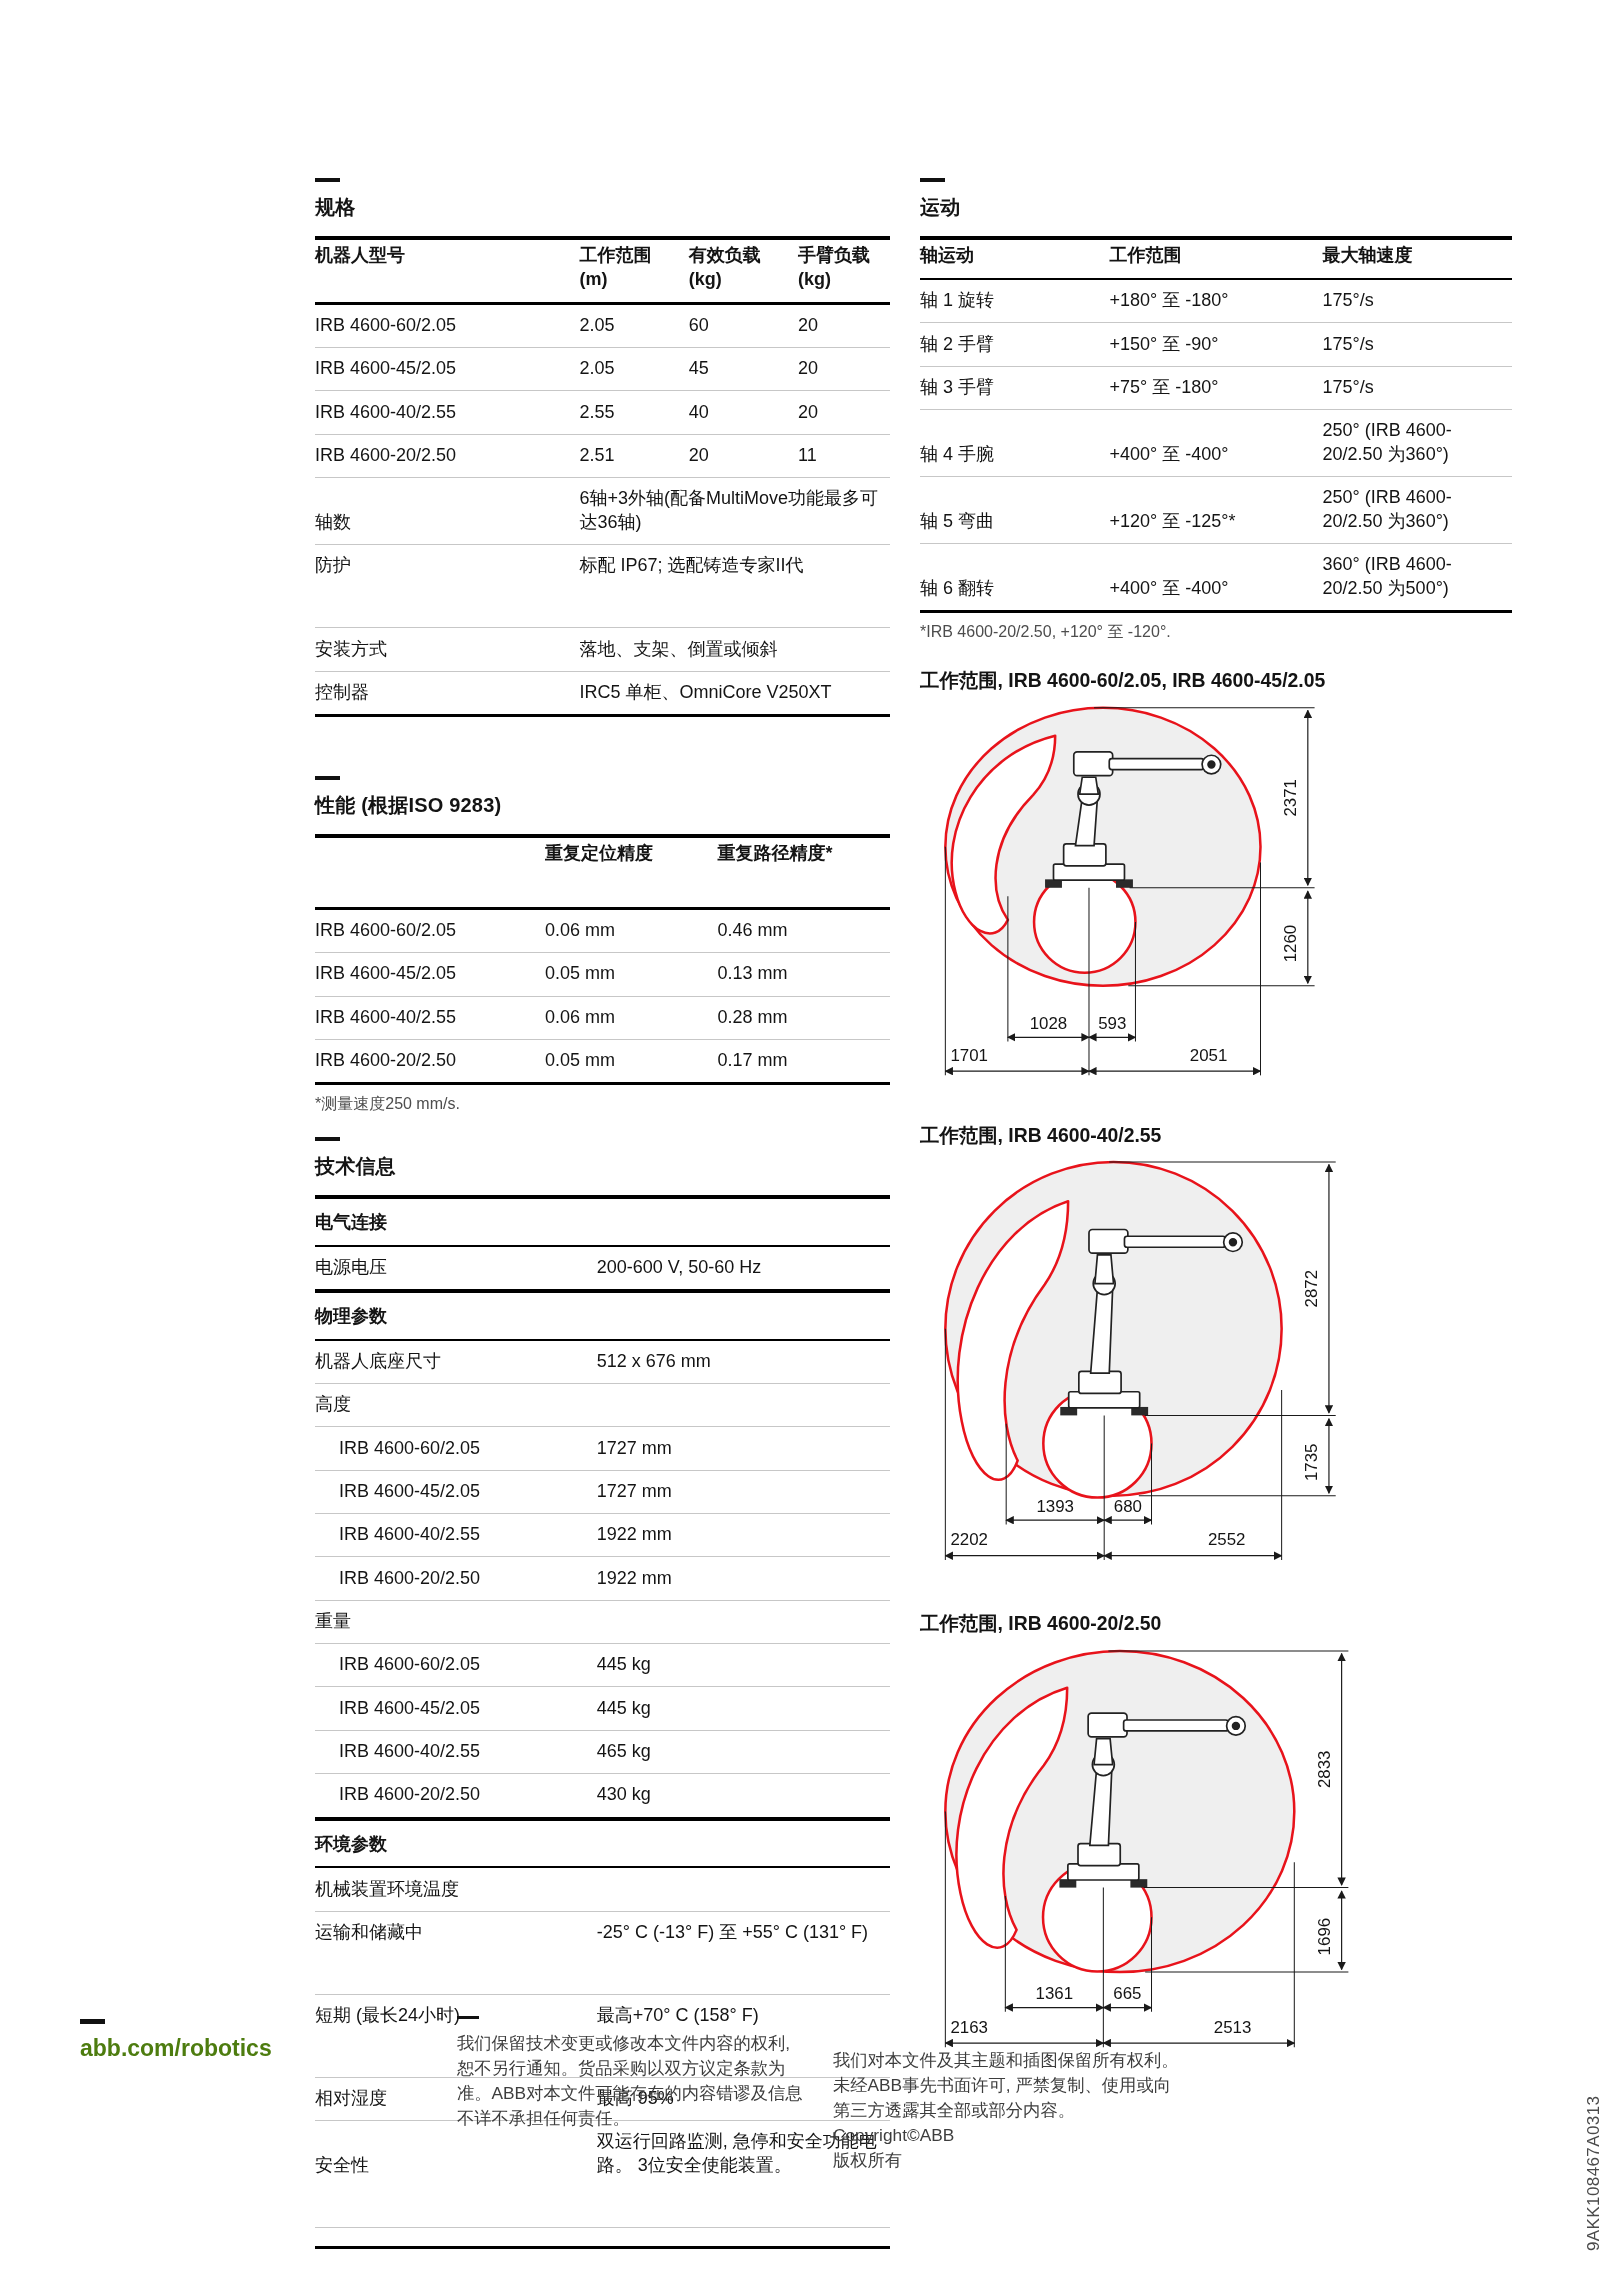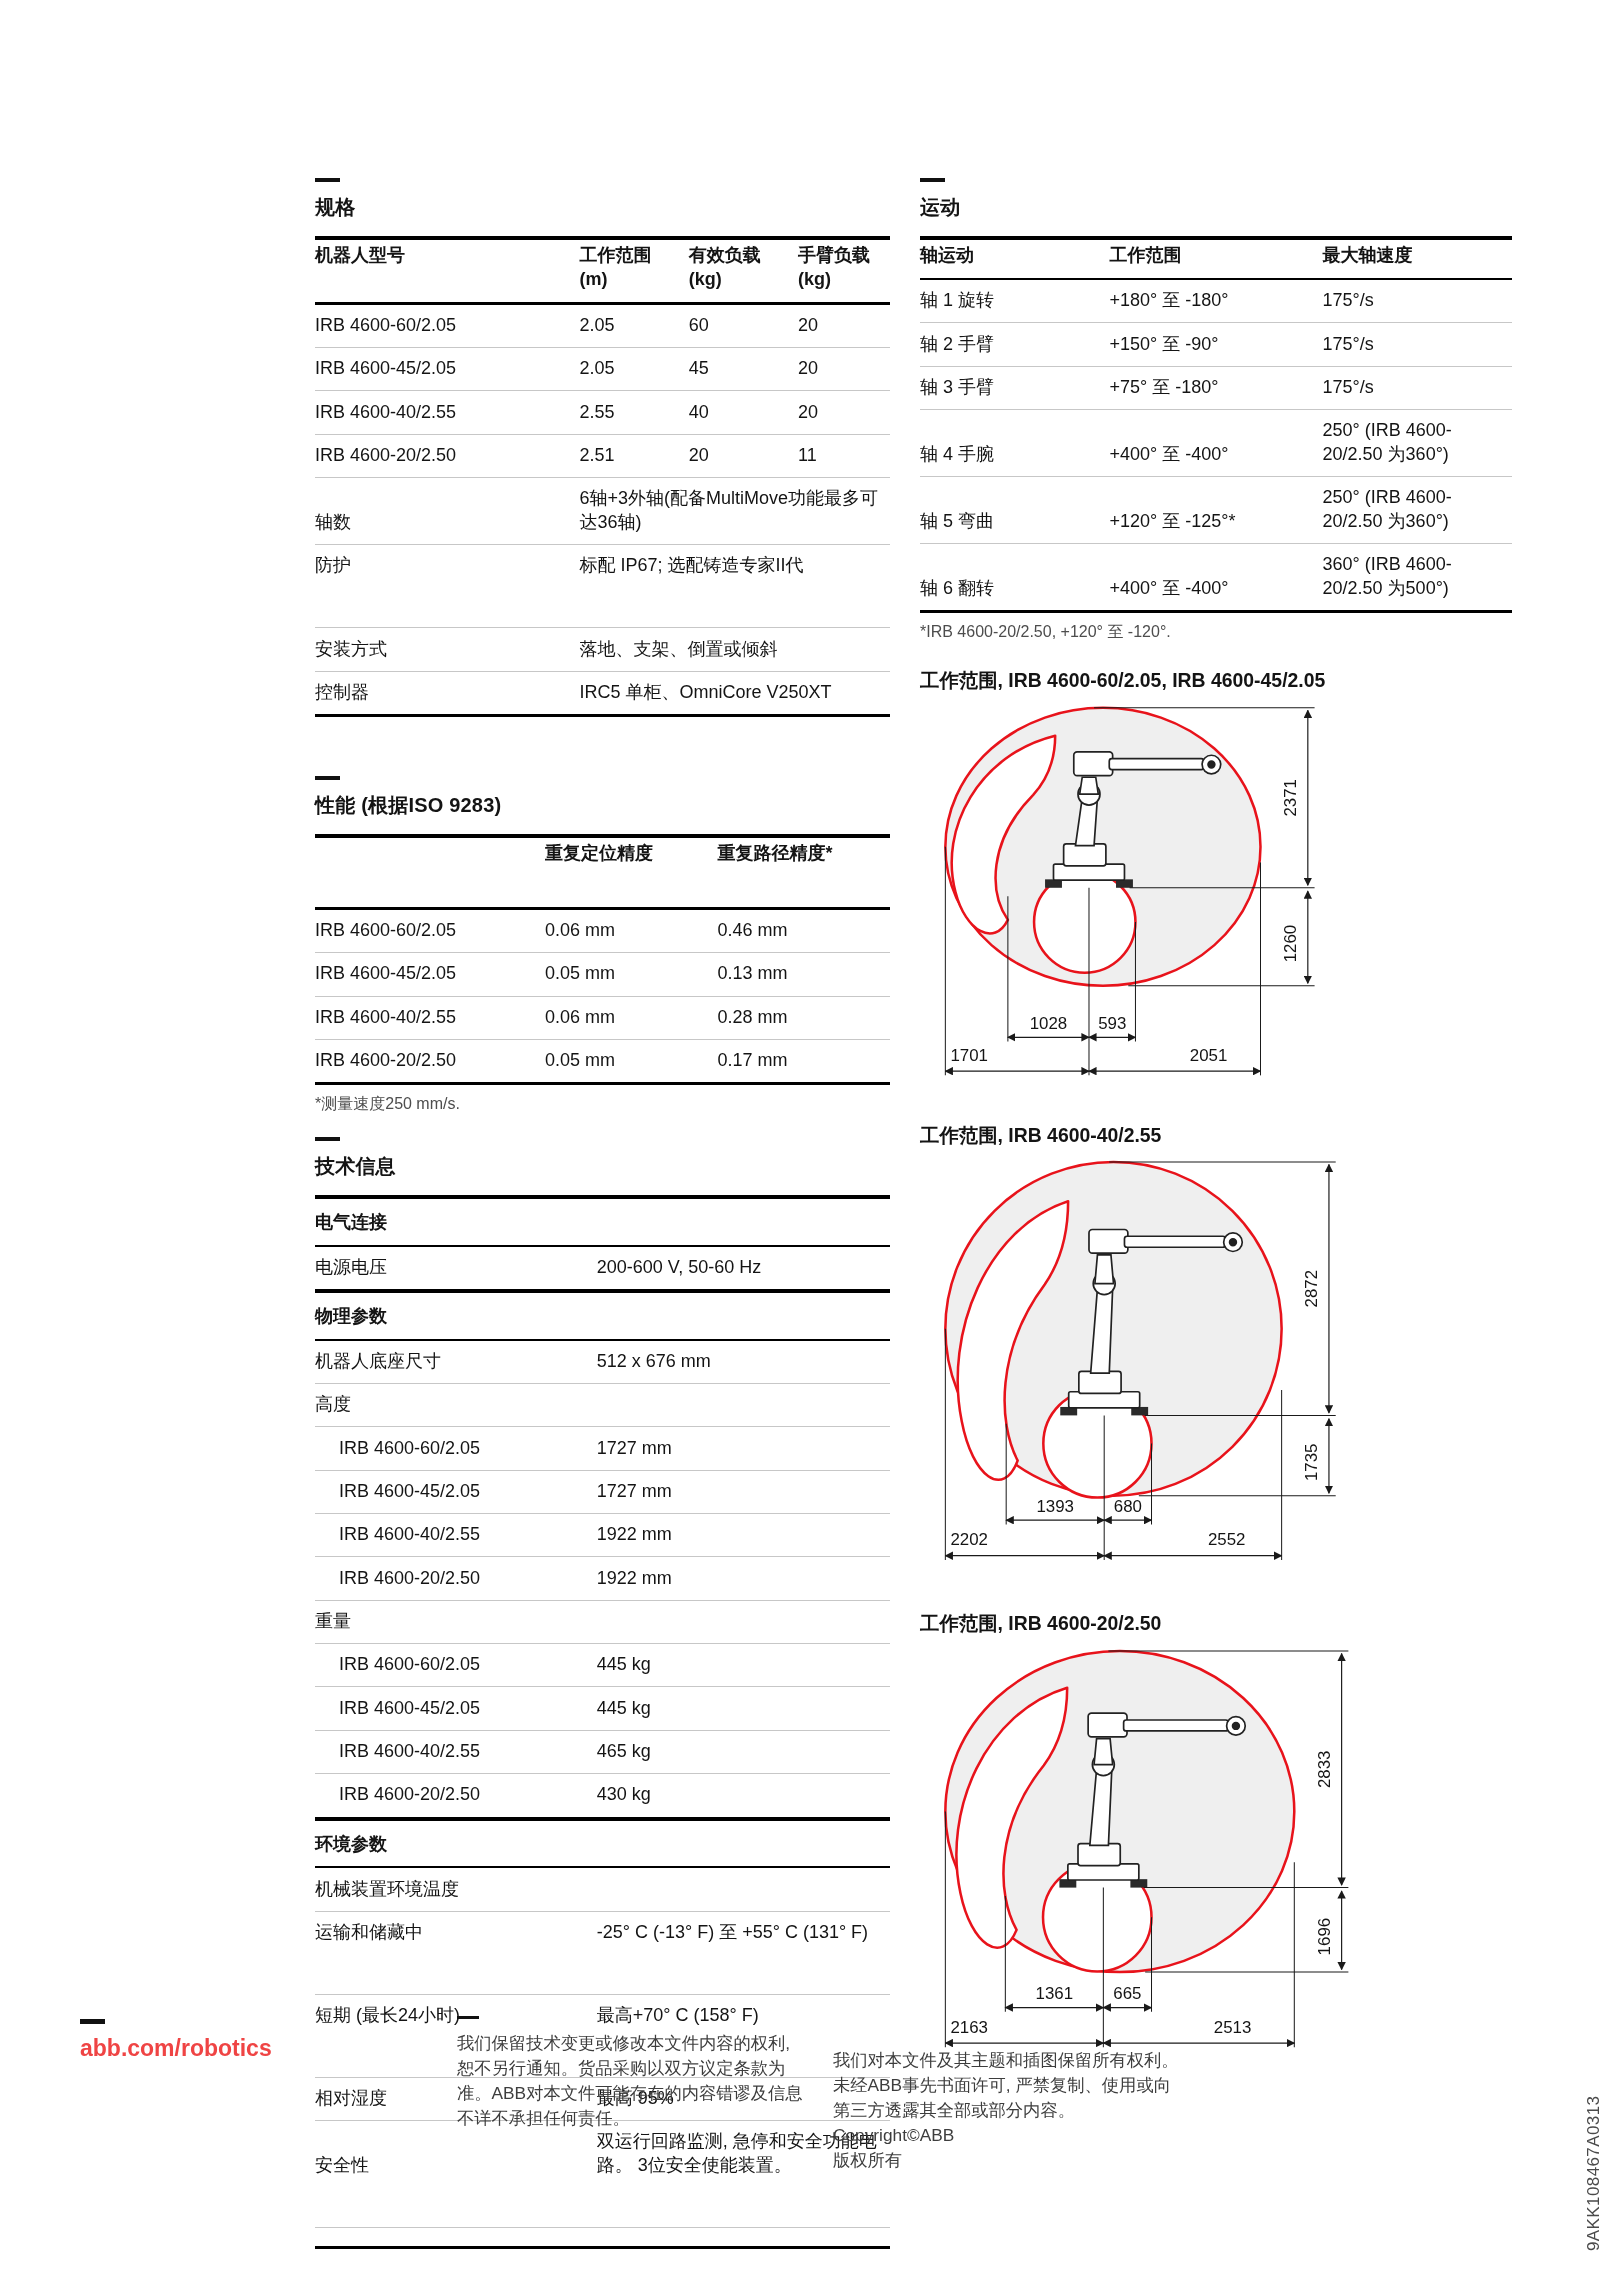--- a/index.html
+++ b/index.html
@@ -44,21 +44,21 @@
   
   .diag { margin-top:24px; }
   .diag + .diag { margin-top:25px; }
   #diagrams { margin-top:22px; }
   svg text { font-family:"Liberation Sans", sans-serif; }
 
   
   footer { position:absolute; left:0; top:2016px; width:1623px; height:254px; }
   .f-col { position:absolute; font-size:17.3px; line-height:25px; color:#3d3d3d; }
   .f1 { left:80px; top:3.4px; width:287px; }
-  .site { font-size:23px; font-weight:700; color:#ef4444; margin-top:8.5px; }
+  .site { font-size:23px; font-weight:700; color:#4d7c0f; margin-top:8.5px; }
   .f2 { left:457px; top:0; width:355px; }
   .f2 .pre { margin-top:10px; }
   .f3 { left:833px; top:32px; width:364px; }
   .pre { white-space:pre-line; }
   .f3 p { margin:0; }
   .doc-code { position:absolute; left:1584px; top:2251px; transform:rotate(-90deg);
               transform-origin:0 0; font-size:17px; color:#4a4a4a; letter-spacing:0.4px;
               white-space:nowrap; }
 </style>
 </head>

